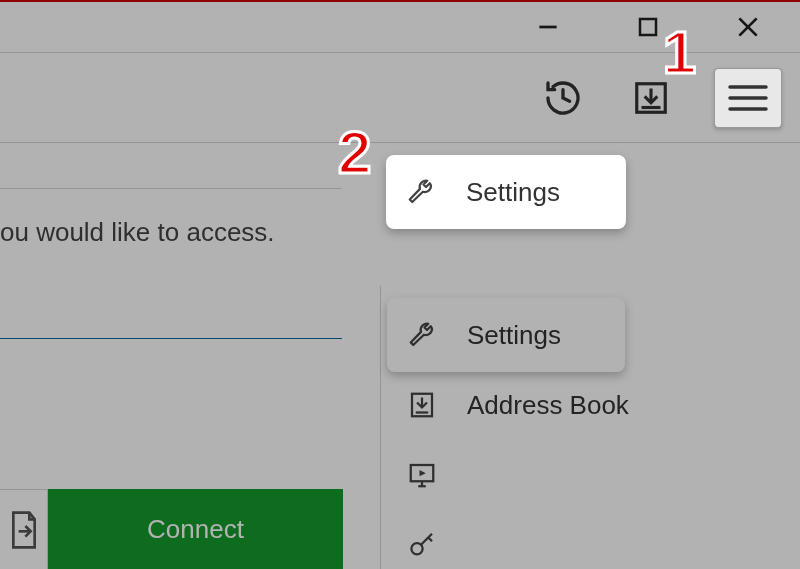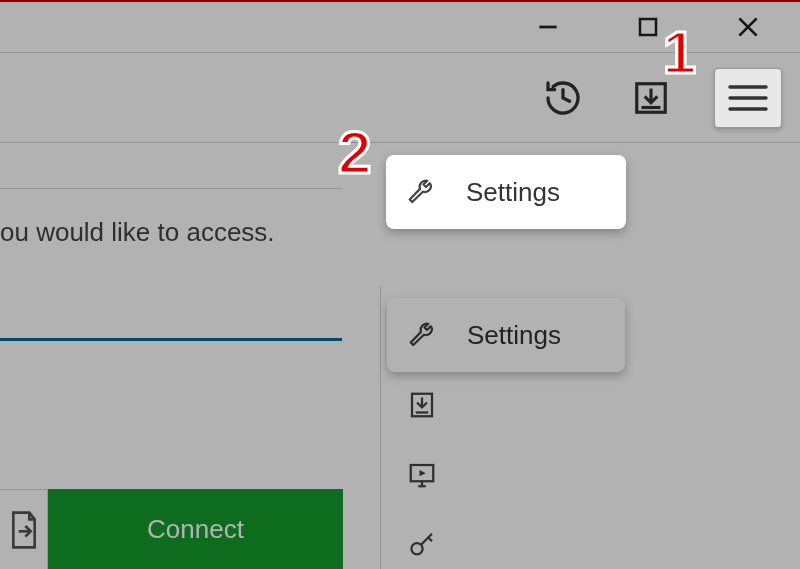--- a/index.html
+++ b/index.html
@@ -64,21 +64,21 @@
   .body-area {
     position:absolute;
     top:143px; left:0; right:0; bottom:0;
     background:#fff;
   }
   .left-prompt-box {
     position:absolute;
     left:0; top:45px;
     width:342px;
     border-top:1px solid #d6d6d6;
-    border-bottom:3px solid #0369a1;
+    border-bottom:1px solid #0369a1;
     padding: 28px 6px 90px 0;
   }
   .left-prompt-text {
     font-size: 26px;
     color:#444;
     white-space: nowrap;
   }
   .bottom-row {
     position:absolute;
     left:0; bottom:0;
@@ -246,20 +246,21 @@
 
     <div class="menu-item">
       <span class="micon">
         <svg width="30" height="30" viewBox="0 0 24 24" fill="none">
           <rect x="4" y="3" width="16" height="18" stroke="#444" stroke-width="1.8"></rect>
           <line x1="12" y1="6" x2="12" y2="13" stroke="#444" stroke-width="1.8"></line>
           <polyline points="8,10 12,14 16,10" fill="none" stroke="#444" stroke-width="1.8"></polyline>
           <line x1="7" y1="18" x2="17" y2="18" stroke="#444" stroke-width="1.8"></line>
         </svg>
       </span>
+      <span>Address Book</span>
     </div>
 
     <div class="menu-item">
       <span class="micon">
         <svg width="30" height="30" viewBox="0 0 24 24" fill="none">
           <rect x="3" y="4" width="18" height="13" stroke="#444" stroke-width="1.8"></rect>
           <polygon points="10,8 15,10.5 10,13" fill="#444"></polygon>
           <line x1="9" y1="21" x2="15" y2="21" stroke="#444" stroke-width="1.8"></line>
           <line x1="12" y1="17" x2="12" y2="21" stroke="#444" stroke-width="1.8"></line>
         </svg>

